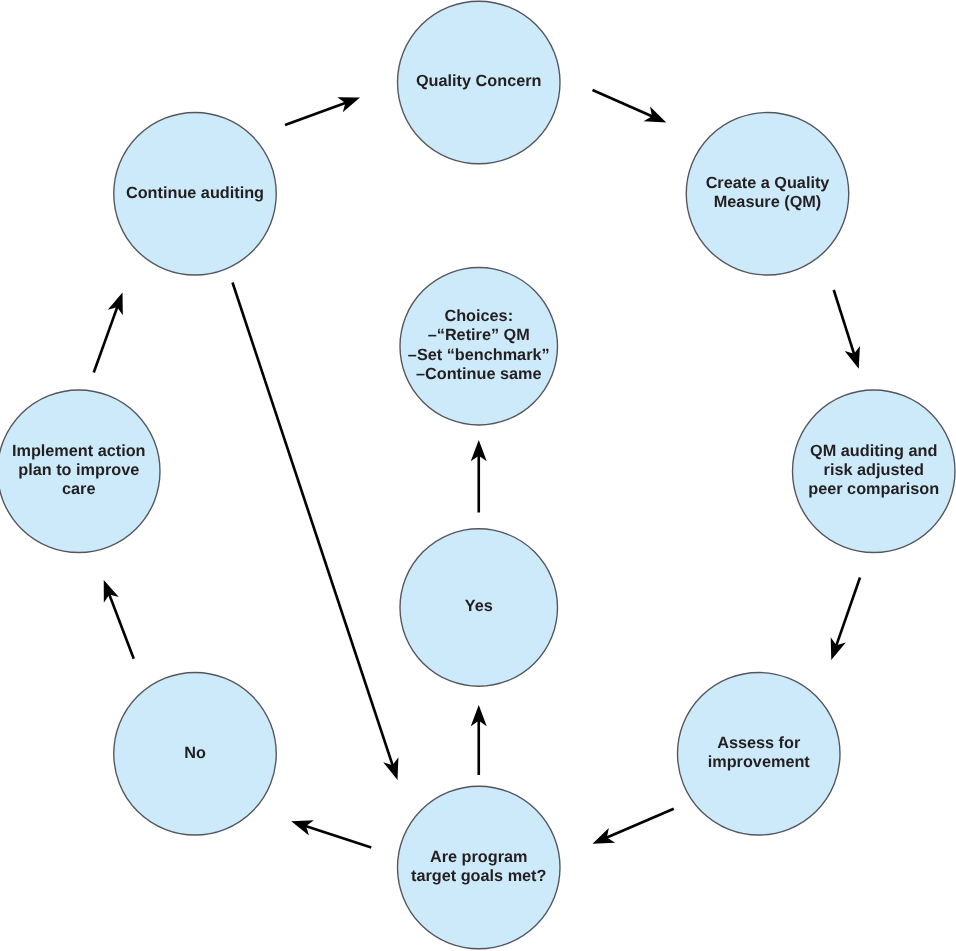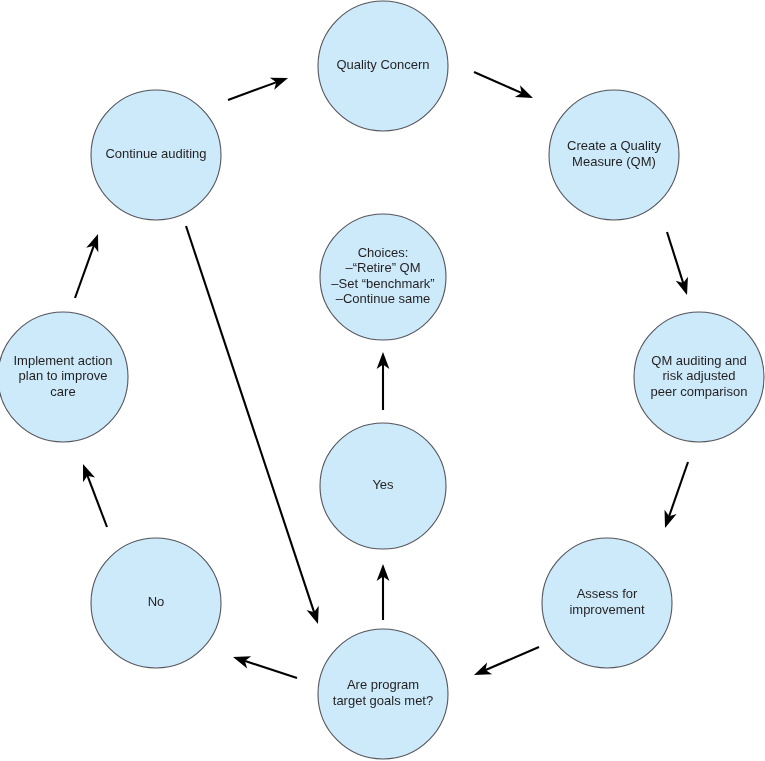--- a/index.html
+++ b/index.html
@@ -12,20 +12,21 @@
     width: 765px;
     height: 761px;
     font-family: "Liberation Sans", sans-serif;
     overflow: hidden;
   }
   #diagram-root {
     position: relative;
     width: 765px;
     height: 761px;
     background: #ffffff;
+    font-weight: bold;
   }
   svg.layer {
     position: absolute;
     left: 0;
     top: 0;
     width: 765px;
     height: 761px;
   }
   .node-label {
     font-family: "Liberation Sans", sans-serif;

